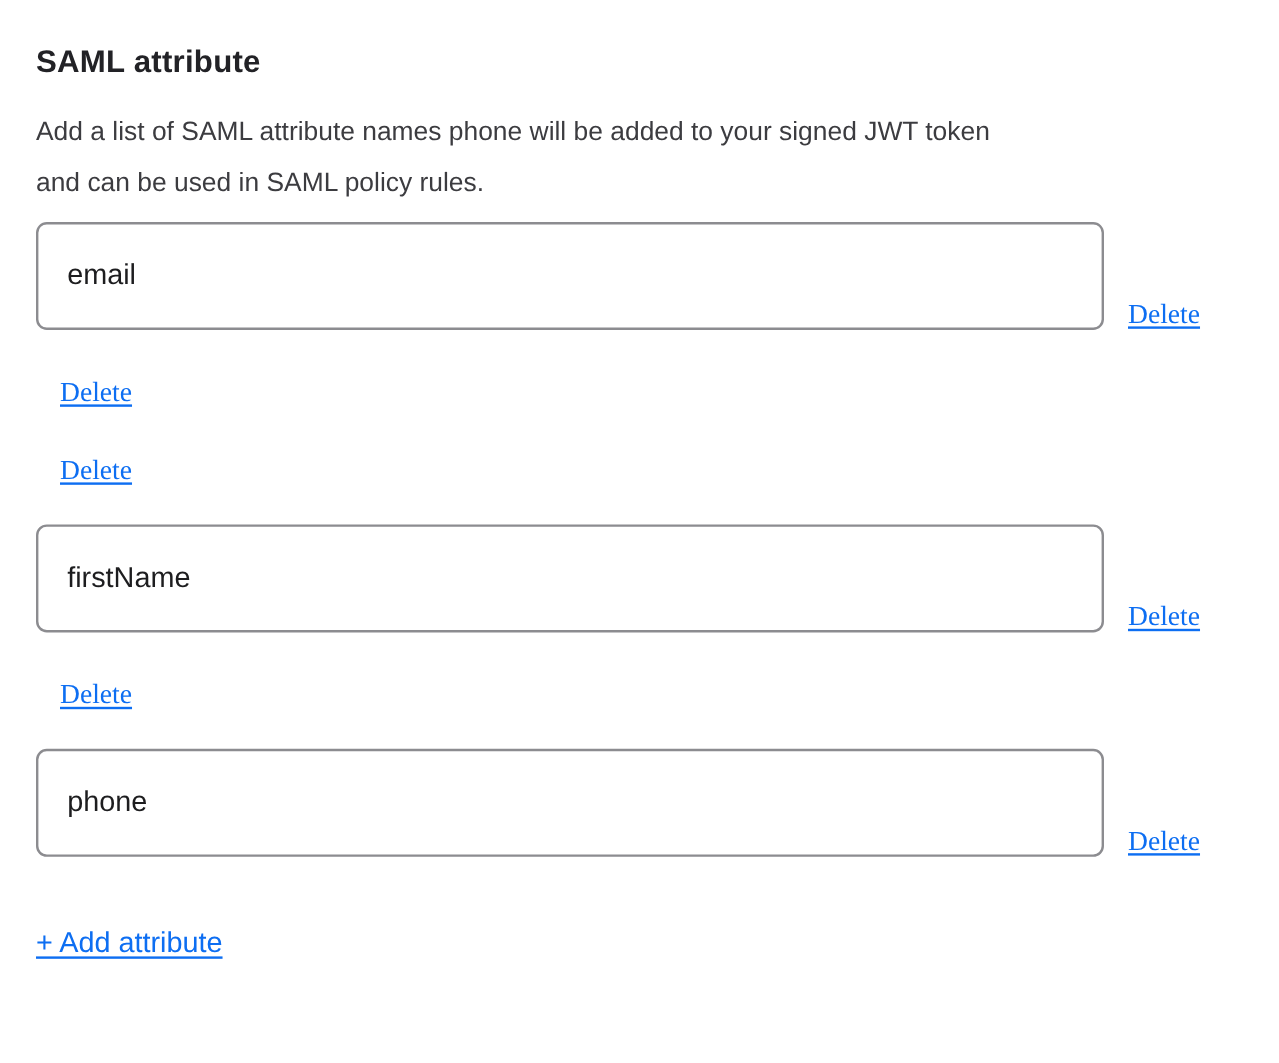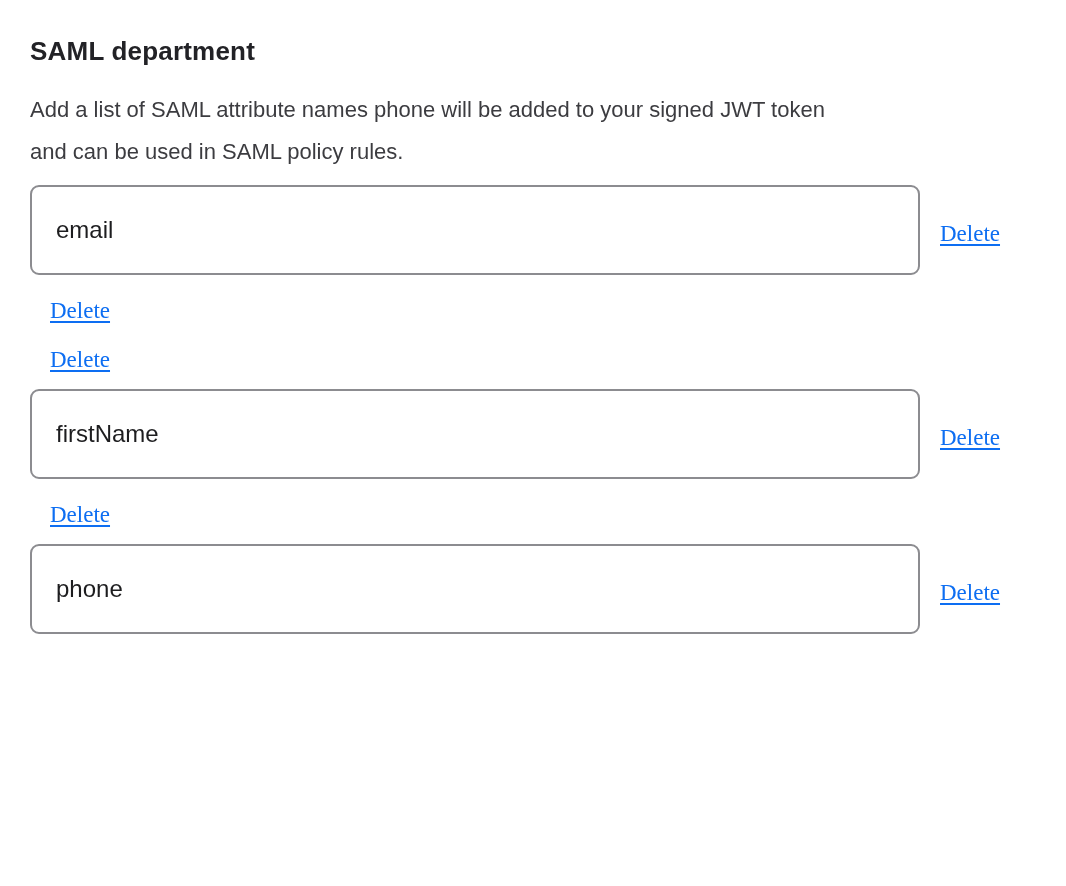--- a/index.html
+++ b/index.html
@@ -31,22 +31,22 @@
   .section-desc {
     margin: 0 0 12px 0;
     font-size: 22px;
     line-height: 42px;
     color: var(--body-text);
     white-space: pre-line;
   }
   .attr-list { }
   .attr-row {
     display: flex;
-    align-items: center;
-    margin-bottom: 16px;
+    align-items: flex-end;
+    margin-bottom: 32px;
   }
   .attr-input {
     width: 890px;
     height: 90px;
     border: 2px solid var(--input-border);
     border-radius: 9px;
     padding: 0 24px;
     font-size: 24px;
     font-family: inherit;
     color: var(--input-text);
@@ -71,21 +71,21 @@
     color: var(--link-blue);
     text-decoration: underline;
     text-underline-offset: 4px;
     cursor: pointer;
   }
 </style>
 </head>
 <body>
 
 <div class="container">
-  <h1 class="page-title">SAML department</h1>
+  <h1 class="page-title">SAML attribute</h1>
 
   <p class="section-desc">Add a list of SAML attribute names phone will be added to your signed JWT token
 and can be used in SAML policy rules.</p>
 
   <div class="attr-list">
   <div class="attr-row">
     <input type="text" class="attr-input" value="email" style="">
     <a href="#" class="delete-link">Delete</a>
   </div>
 
@@ -105,13 +105,14 @@
   <div class="attr-row">
     <a href="#" class="delete-link">Delete</a>
   </div>
 
   <div class="attr-row">
     <input type="text" class="attr-input" value="phone" style="">
     <a href="#" class="delete-link">Delete</a>
   </div>
 </div>
 
+  <a href="#" class="add-link">+ Add attribute</a>
 </div>
 
 </body></html>

